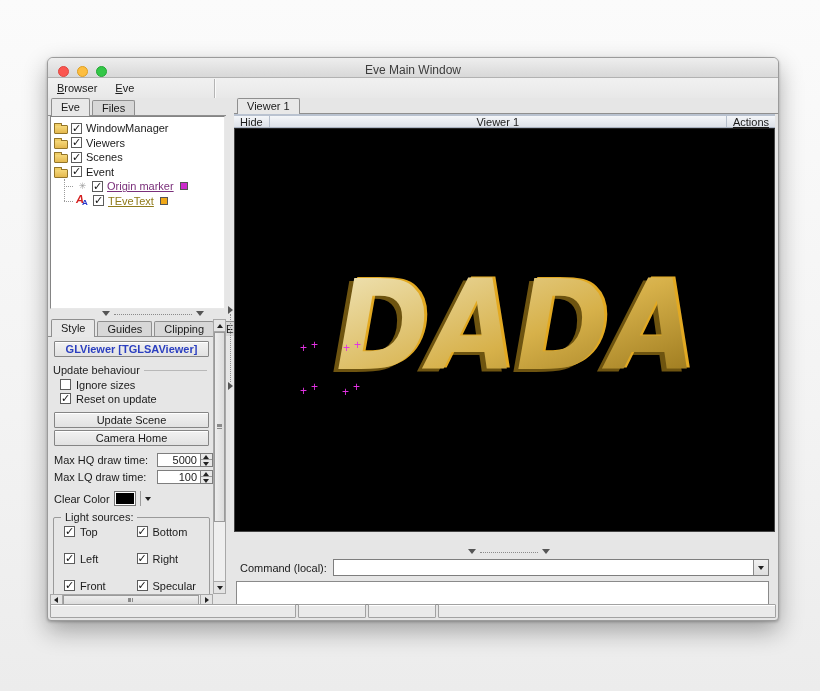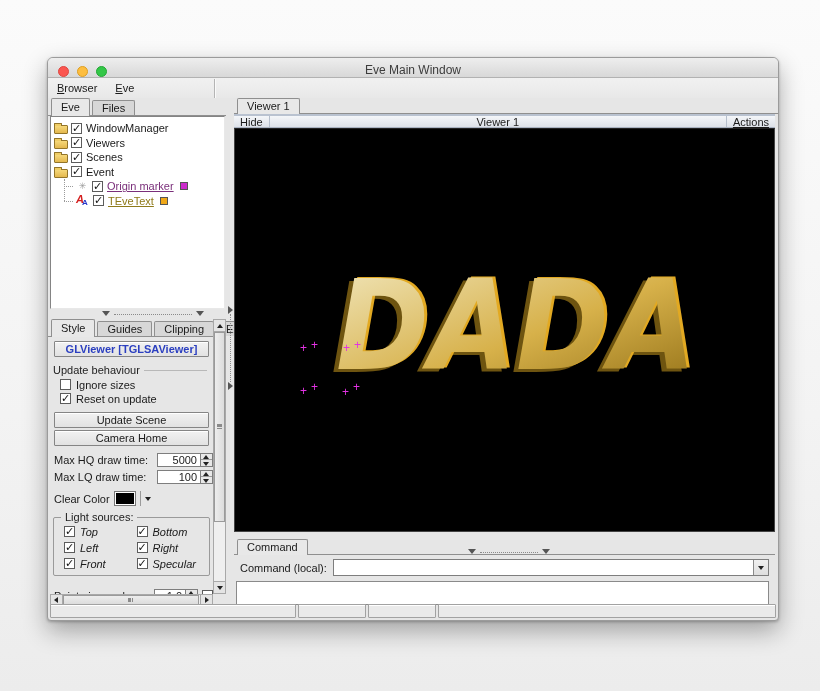--- a/index.html
+++ b/index.html
@@ -103,21 +103,21 @@
 
   .ccrow { display:flex; align-items:center; gap:4px; padding-left:4px; margin-top:6px; height:17px; }
   .colorswatch { width:22px; height:15px; border:1px solid #777; box-shadow:inset 0 0 0 1px #fff; }
   .ccarrow { width:13px; height:15px; border-left:1px solid #9a9a9a; position:relative; }
   .ccarrow::after { content:""; position:absolute; left:4px; top:6px; width:0; height:0;
                     border-left:3px solid transparent; border-right:3px solid transparent; border-top:4px solid #222; }
 
   .groupbox { margin:10px 3px 0 3px; border:1px solid #9a9a9a; border-radius:2px; position:relative;
               padding:7px 0 5px 0; }
   .groupbox .gb-title { position:absolute; top:-7px; left:7px; background:#e6e6e6; padding:0 4px; }
-  .gb-grid { display:grid; grid-template-columns:1fr 1fr; row-gap:3px; padding-left:10px;font-style:italic; }
+  .gb-grid { display:grid; grid-template-columns:1fr 1fr; row-gap:14px; padding-left:10px; }
   .gb-grid .cbrow { padding-left:0; margin:0; }
 
   
   .vscroll { position:absolute; right:0; top:221px; width:13px; height:275px; background:#efefef; border:1px solid #a8a8a8; }
   .vscroll .arr { position:absolute; left:0; right:0; height:12px; background:#e4e4e4; }
   .vscroll .arr.up { top:0; border-bottom:1px solid #a8a8a8; }
   .vscroll .arr.dn { bottom:0; border-top:1px solid #a8a8a8; }
   .vscroll .arr .tri-u { left:3px; top:4px; }
   .vscroll .arr .tri-d { left:3px; top:4px; }
   .vthumb { position:absolute; left:0; right:0; top:12px; height:190px; background:linear-gradient(90deg,#ededed,#dcdcdc);
@@ -407,23 +407,20 @@
           <span class="marker" style="left: 107px; top: 257px; color: rgb(226, 50, 226);">+</span>
           <span class="marker" style="left: 118px; top: 252px; color: rgb(226, 50, 226);">+</span>
         </div>
 
       <div class="hsplit gl-split">
         <span class="chev-d" style="left:234px;top:1px;"></span>
         <span class="dots" style="left:246px;width:58px;top:4px;"></span>
         <span class="chev-d" style="left:308px;top:1px;"></span>
       </div>
 
-      <div class="tabbar cmd-tabs">
-        <span class="tab active">Command</span>
-      </div>
 
       <div class="cmd-panel">
         <div class="cmd-row">
           <span>Command (local):</span>
           <span class="combo">
             <input type="text" value="" style="">
             <span class="dd"></span>
           </span>
         </div>
         <div class="cmd-out"></div>

